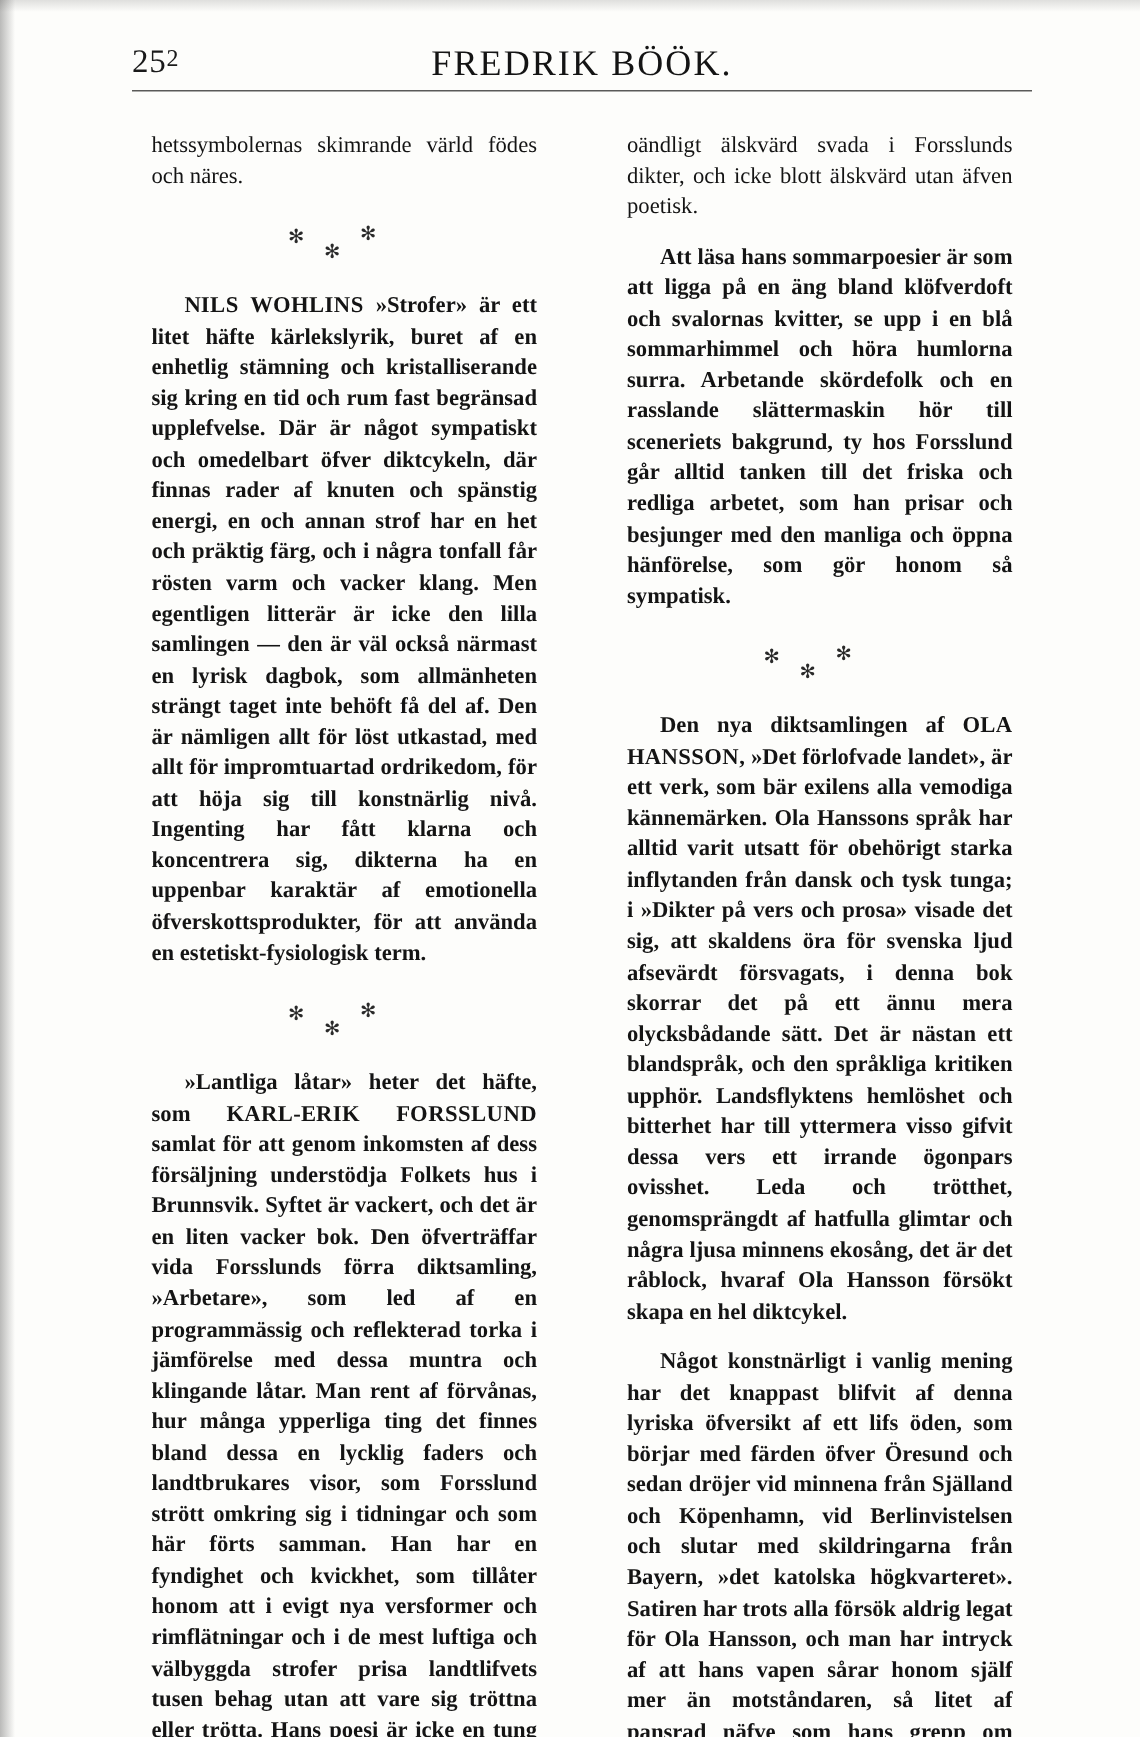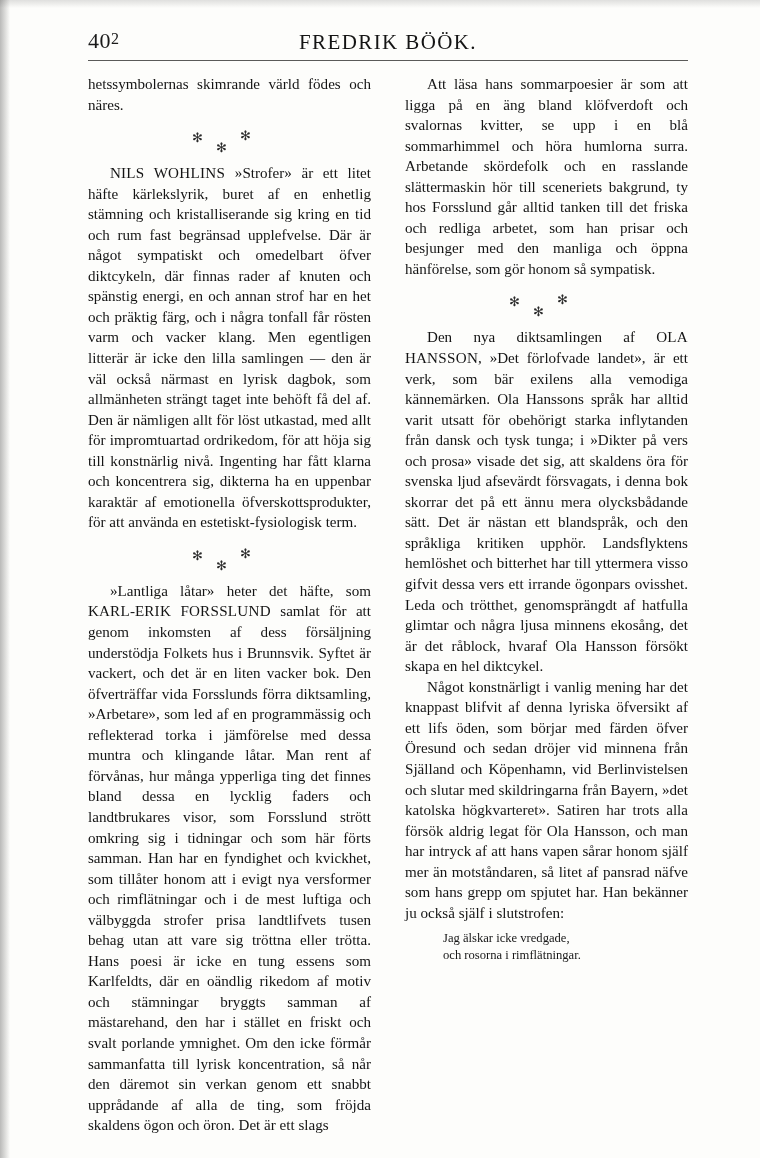--- a/index.html
+++ b/index.html
@@ -43,21 +43,21 @@
   .folio .sup {
     font-size: 16px;
     vertical-align: 4px;
   }
   .running-title {
     position: absolute;
     left: 0;
     right: 0;
     top: 2px;
     text-align: center;
-    font-size: 21px;
+    font-size: 24px;
     letter-spacing: 1.4px;
     color: #141414;
   }
   .rule {
     position: absolute;
     left: 88px;
     top: 60px;
     width: 600px;
     height: 1px;
     background: #2b2b2b;
@@ -71,30 +71,31 @@
     top: 74px;
     width: 600px;
     display: flex;
     gap: 34px;
   }
   .col {
     width: 283px;
   }
 
   p.para {
-    margin: 0;
+    margin: 13px;
     font-size: 15.1px;
     line-height: 20.55px;
     text-align: justify;
     text-justify: inter-word;
     hyphens: manual;
     color: #141414;
   }
   p.indent {
     text-indent: 22px;
+    font-weight: bold;
   }
   p.flush {
     text-indent: 0;
   }
   .sc {
     font-variant: small-caps;
     letter-spacing: 0.3px;
   }
 
   
@@ -140,21 +141,21 @@
     background: linear-gradient(to bottom, rgba(40,40,40,0.14), rgba(255,255,255,0));
     pointer-events: none;
   }
 </style>
 </head>
 <body>
 
 <div class="page">
 
   <div class="header">
-    <div class="folio"><span>40</span><span class="sup">2</span></div>
+    <div class="folio"><span>25</span><span class="sup">2</span></div>
     <div class="running-title">FREDRIK BÖÖK.</div>
   </div>
   <div class="rule"></div>
 
   <div class="columns">
 
     <div class="col">
 
       <p class="para flush">hetssymbolernas skimrande värld födes och näres.</p>
 
@@ -170,20 +171,21 @@
         <span class="ast-l">✻</span>
         <span class="ast-c">✻</span>
         <span class="ast-r">✻</span>
       </div>
 
       <p class="para indent">»Lantliga låtar» heter det häfte, som K<span class="sc">ARL</span>-E<span class="sc">RIK</span> F<span class="sc">ORSSLUND</span> samlat för att genom inkomsten af dess försäljning understödja Folkets hus i Brunnsvik. Syftet är vackert, och det är en liten vacker bok. Den öfverträffar vida Forsslunds förra diktsamling, »Arbetare», som led af en programmässig och reflekterad torka i jämförelse med dessa muntra och klingande låtar. Man rent af förvånas, hur många ypperliga ting det finnes bland dessa en lycklig faders och landtbrukares visor, som Forsslund strött omkring sig i tidningar och som här förts samman. Han har en fyndighet och kvickhet, som tillåter honom att i evigt nya versformer och rimflätningar och i de mest luftiga och välbyggda strofer prisa landtlifvets tusen behag utan att vare sig tröttna eller trötta. Hans poesi är icke en tung essens som Karlfeldts, där en oändlig rikedom af motiv och stämningar bryggts samman af mästarehand, den har i stället en friskt och svalt porlande ymnighet. Om den icke förmår sammanfatta till lyrisk koncentration, så når den däremot sin verkan genom ett snabbt upprådande af alla de ting, som fröjda skaldens ögon och öron. Det är ett slags</p>
     </div>
 
     <div class="col">
 
+      <p class="para flush">oändligt älskvärd svada i Forsslunds dikter, och icke blott älskvärd utan äfven poetisk.</p>
 
       <p class="para indent">Att läsa hans sommarpoesier är som att ligga på en äng bland klöfverdoft och svalornas kvitter, se upp i en blå sommarhimmel och höra humlorna surra. Arbetande skördefolk och en rasslande slättermaskin hör till sceneriets bakgrund, ty hos Forsslund går alltid tanken till det friska och redliga arbetet, som han prisar och besjunger med den manliga och öppna hänförelse, som gör honom så sympatisk.</p>
 
       <div class="asterism">
         <span class="ast-l">✻</span>
         <span class="ast-c">✻</span>
         <span class="ast-r">✻</span>
       </div>
 
       <p class="para indent">Den nya diktsamlingen af O<span class="sc">LA</span> H<span class="sc">ANSSON</span>, »Det förlofvade landet», är ett verk, som bär exilens alla vemodiga kännemärken. Ola Hanssons språk har alltid varit utsatt för obehörigt starka inflytanden från dansk och tysk tunga; i »Dikter på vers och prosa» visade det sig, att skaldens öra för svenska ljud afsevärdt försvagats, i denna bok skorrar det på ett ännu mera olycksbådande sätt. Det är nästan ett blandspråk, och den språkliga kritiken upphör. Landsflyktens hemlöshet och bitterhet har till yttermera visso gifvit dessa vers ett irrande ögonpars ovisshet. Leda och trötthet, genomsprängdt af hatfulla glimtar och några ljusa minnens ekosång, det är det råblock, hvaraf Ola Hansson försökt skapa en hel diktcykel.</p>

